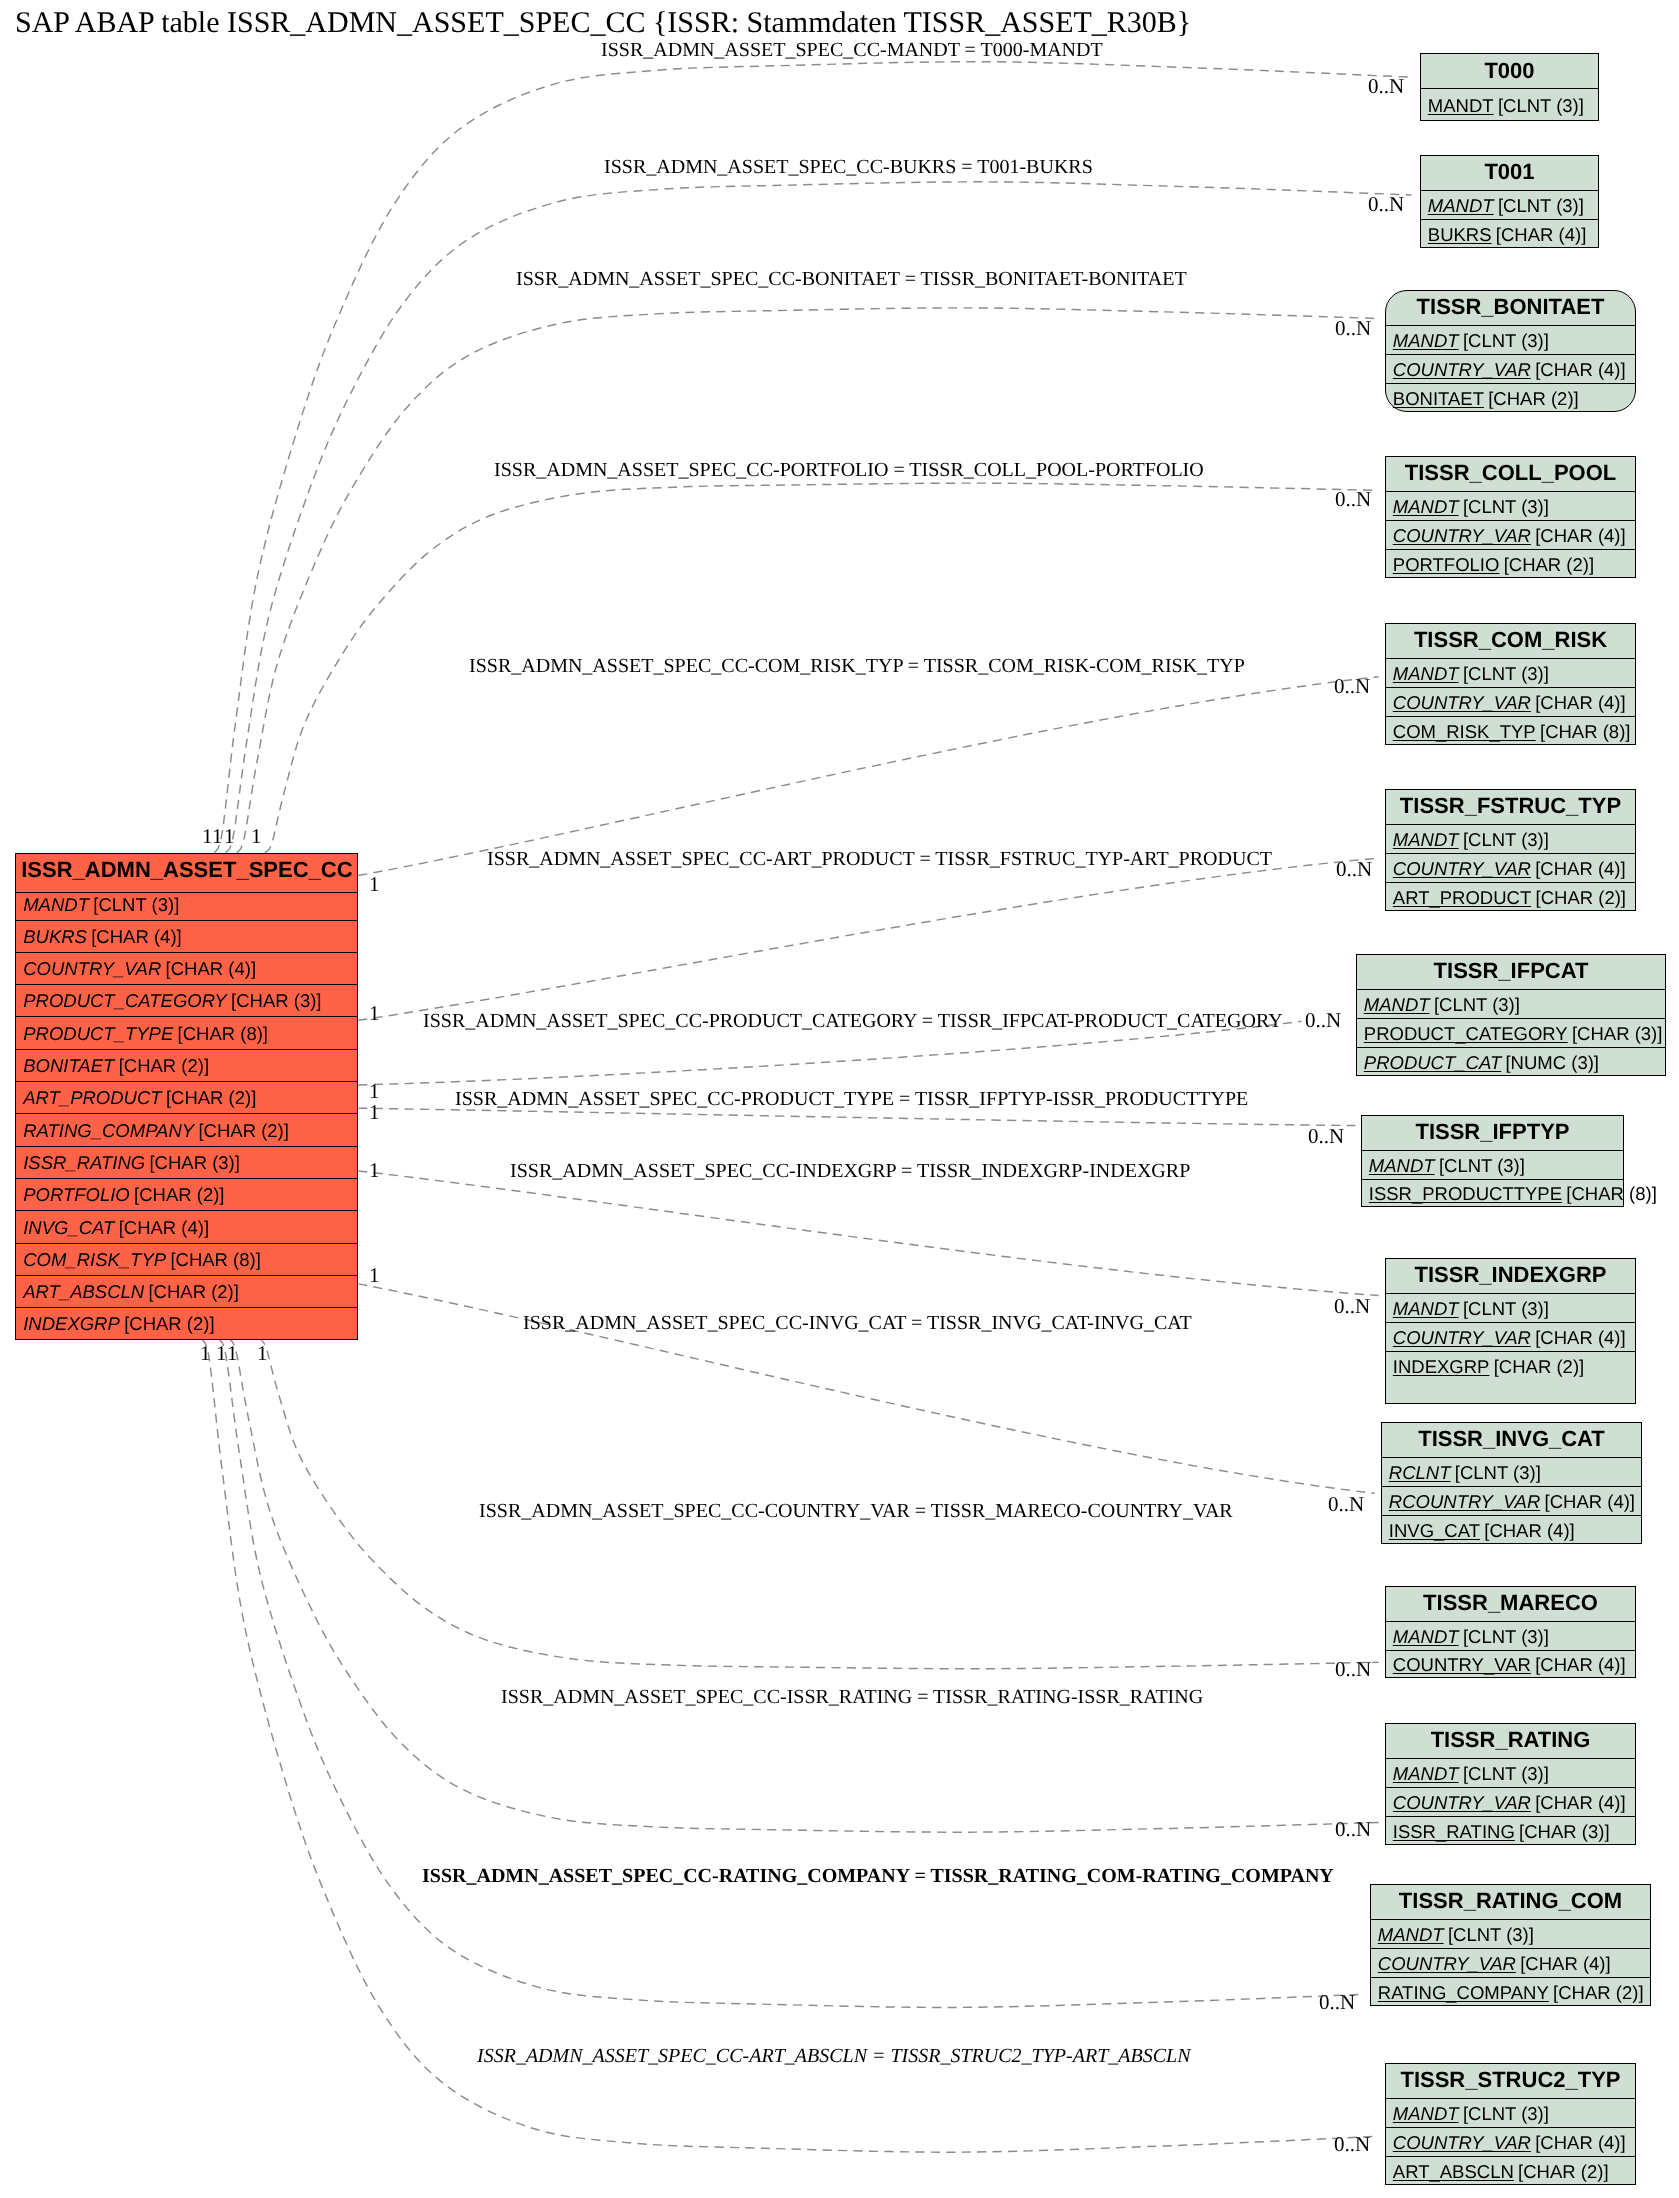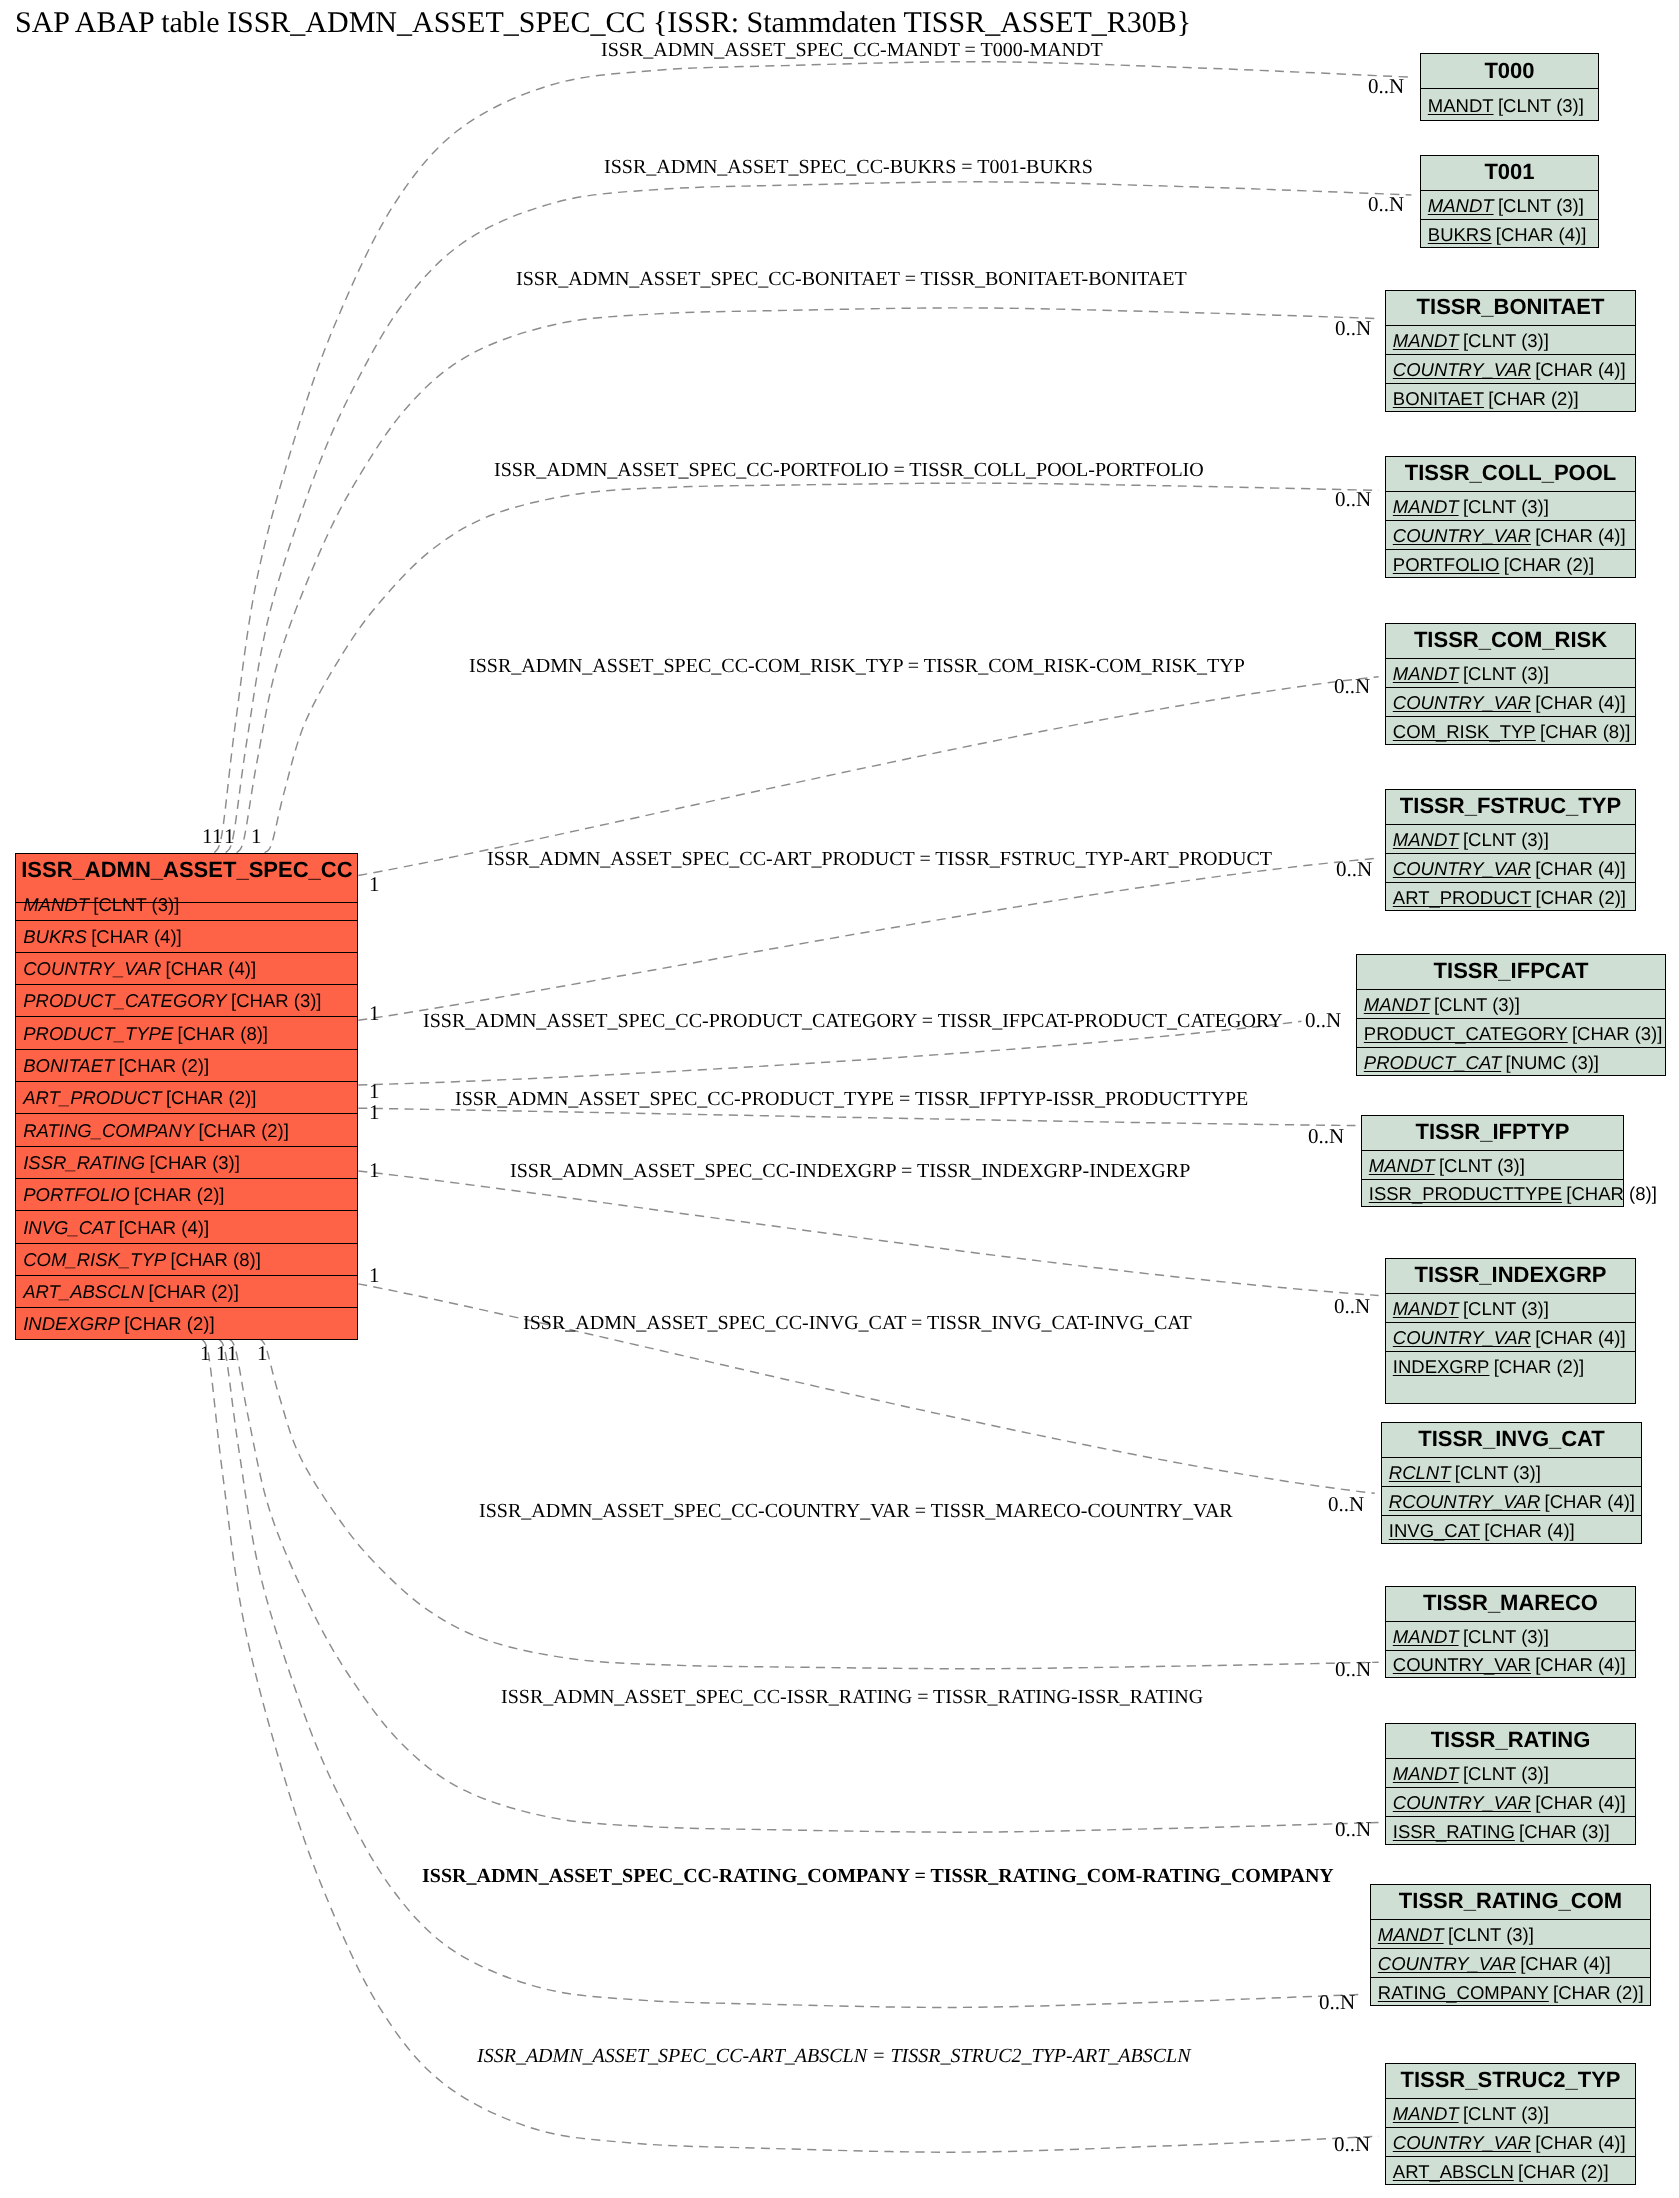--- a/index.html
+++ b/index.html
@@ -47,21 +47,21 @@
     <path d="M 371.0,1213.0 C 620.0,1241.4 1120.0,1321.4 1428.0,1342.0" fill="none" stroke="#8c8c8c" stroke-width="1.5" stroke-dasharray="9.5,6.5"></path>
     <path d="M 371.0,1330.0 C 620.0,1377.7 1120.0,1512.3 1424.0,1547.0" fill="none" stroke="#8c8c8c" stroke-width="1.5" stroke-dasharray="9.5,6.5"></path>
     <path d="M 267.70,1386.80 C 268.95,1388.26 271.76,1386.10 275.20,1395.59 C 278.63,1405.07 282.54,1425.09 288.32,1443.71 C 294.10,1462.34 299.72,1486.05 309.88,1507.32 C 320.03,1528.59 336.12,1552.66 349.24,1571.35 C 362.36,1590.04 373.14,1603.50 388.60,1619.47 C 404.07,1635.45 422.66,1653.86 442.03,1667.18 C 461.40,1680.50 479.52,1690.82 504.82,1699.40 C 530.13,1707.98 562.30,1714.40 593.86,1718.65 C 625.41,1722.91 656.65,1723.53 694.14,1724.93 C 731.63,1726.32 765.37,1726.39 818.80,1727.02 C 872.22,1727.65 949.38,1728.84 1014.68,1728.70 C 1079.97,1728.56 1158.86,1726.95 1210.56,1726.18 C 1262.27,1725.42 1288.66,1724.79 1324.90,1724.09 C 1361.14,1723.39 1410.82,1722.35 1428.00,1722.00" fill="none" stroke="#8c8c8c" stroke-width="1.5" stroke-dasharray="9.5,6.5"></path>
     <path d="M 236.60,1386.80 C 237.88,1388.99 240.77,1385.76 244.30,1399.94 C 247.83,1414.12 251.84,1444.05 257.77,1471.90 C 263.71,1499.74 269.48,1535.20 279.91,1567.01 C 290.33,1598.81 306.85,1634.79 320.33,1662.74 C 333.80,1690.69 344.87,1710.82 360.74,1734.70 C 376.62,1758.58 395.71,1786.11 415.60,1806.03 C 435.49,1825.95 454.09,1841.38 480.08,1854.21 C 506.06,1867.04 539.10,1876.63 571.50,1882.99 C 603.90,1889.36 635.98,1890.29 674.47,1892.38 C 712.97,1894.47 747.61,1894.57 802.47,1895.51 C 857.32,1896.45 936.56,1898.22 1003.60,1898.01 C 1070.64,1897.80 1151.64,1895.40 1204.73,1894.26 C 1257.82,1893.11 1284.93,1892.17 1322.14,1891.13 C 1359.35,1890.09 1410.36,1888.52 1428.00,1888.00" fill="none" stroke="#8c8c8c" stroke-width="1.5" stroke-dasharray="9.5,6.5"></path>
     <path d="M 226.20,1386.80 C 227.48,1389.77 230.35,1385.39 233.87,1404.61 C 237.38,1423.83 241.38,1464.39 247.29,1502.12 C 253.20,1539.85 258.95,1587.90 269.34,1631.01 C 279.72,1674.11 296.18,1722.87 309.60,1760.74 C 323.02,1798.62 334.05,1825.89 349.86,1858.25 C 365.68,1890.62 384.70,1927.93 404.51,1954.92 C 424.32,1981.91 442.85,2002.83 468.74,2020.21 C 494.62,2037.59 527.53,2050.60 559.81,2059.22 C 592.08,2067.84 624.04,2069.11 662.38,2071.94 C 700.73,2074.76 735.24,2074.90 789.88,2076.18 C 844.52,2077.45 923.45,2079.85 990.24,2079.57 C 1057.02,2079.28 1137.71,2076.03 1190.59,2074.48 C 1243.48,2072.92 1270.48,2071.65 1307.55,2070.24 C 1344.62,2068.83 1395.42,2066.71 1413.00,2066.00" fill="none" stroke="#8c8c8c" stroke-width="1.5" stroke-dasharray="9.5,6.5"></path>
     <path d="M 208.80,1386.80 C 210.11,1390.41 213.07,1385.08 216.68,1408.46 C 220.29,1431.84 224.39,1481.18 230.47,1527.08 C 236.54,1572.98 242.45,1631.43 253.12,1683.86 C 263.79,1736.29 280.69,1795.60 294.48,1841.67 C 308.27,1887.75 319.59,1920.92 335.84,1960.29 C 352.09,1999.66 371.62,2045.04 391.98,2077.88 C 412.33,2110.71 431.37,2136.16 457.96,2157.30 C 484.55,2178.45 518.36,2194.26 551.52,2204.75 C 584.67,2215.23 617.50,2216.78 656.89,2220.22 C 696.28,2223.66 731.74,2223.83 787.87,2225.38 C 844.01,2226.92 925.09,2229.85 993.70,2229.50 C 1062.31,2229.16 1145.19,2225.21 1199.52,2223.31 C 1253.85,2221.42 1281.59,2219.88 1319.67,2218.16 C 1357.75,2216.44 1409.95,2213.86 1428.00,2213.00" fill="none" stroke="#8c8c8c" stroke-width="1.5" stroke-dasharray="9.5,6.5"></path>
 
   </svg>
 
   <div class="tbl main-table" style="left:15.4px;top:853px;width:343px;height:487px;">
-    <div class="hdr" style="height:49px;line-height:32px;"><span>ISSR_ADMN_ASSET_SPEC_CC</span></div>
+    <div class="hdr" style="height:39px;line-height:32px;"><span>ISSR_ADMN_ASSET_SPEC_CC</span></div>
     <div class="row" style="top:35px;height:32px;line-height:30px;">
         <span class="txt" style="line-height:30px;"><span class="fname" style="">MANDT</span><span class="gap"></span><span class="ftype">[CLNT (3)]</span></span>
       </div>
     <div class="row" style="top:67px;height:32px;line-height:30px;">
         <span class="txt" style="line-height:30px;"><span class="fname" style="">BUKRS</span><span class="gap"></span><span class="ftype">[CHAR (4)]</span></span>
       </div>
     <div class="row" style="top:99px;height:32px;line-height:30px;">
         <span class="txt" style="line-height:30px;"><span class="fname" style="">COUNTRY_VAR</span><span class="gap"></span><span class="ftype">[CHAR (4)]</span></span>
       </div>
     <div class="row" style="top:131px;height:32px;line-height:30px;">
@@ -106,21 +106,21 @@
   </div>
   <div class="tbl ref-table" style="left:1420px;top:155px;width:179px;height:93px;">
     <div class="hdr" style="height:35px;line-height:32px;"><span>T001</span></div>
     <div class="row" style="top:35px;height:29px;line-height:27.4px;">
         <span class="txt" style="line-height:27.4px;"><span class="fname k" style="">MANDT</span><span class="gap"></span><span class="ftype">[CLNT (3)]</span></span>
       </div>
     <div class="row last" style="top:64px;height:29px;line-height:27.4px;">
         <span class="txt" style="line-height:27.4px;"><span class="fname k nonital" style="font-style:normal;">BUKRS</span><span class="gap"></span><span class="ftype">[CHAR (4)]</span></span>
       </div>
   </div>
-  <div class="tbl ref-table" style="left:1385px;top:290px;width:251px;height:122px;">
+  <div class="tbl ref-table" style="left:1385px;top:290px;width:251px;height:122px;border-radius:22px;">
     <div class="hdr" style="height:35px;line-height:32px;"><span>TISSR_BONITAET</span></div>
     <div class="row" style="top:35px;height:29px;line-height:27px;">
         <span class="txt" style="line-height:27px;"><span class="fname k" style="">MANDT</span><span class="gap"></span><span class="ftype">[CLNT (3)]</span></span>
       </div>
     <div class="row" style="top:64px;height:29px;line-height:27px;">
         <span class="txt" style="line-height:27px;"><span class="fname k" style="">COUNTRY_VAR</span><span class="gap"></span><span class="ftype">[CHAR (4)]</span></span>
       </div>
     <div class="row last" style="top:93px;height:29px;line-height:27px;">
         <span class="txt" style="line-height:27px;"><span class="fname k nonital" style="font-style:normal;">BONITAET</span><span class="gap"></span><span class="ftype">[CHAR (2)]</span></span>
       </div>

